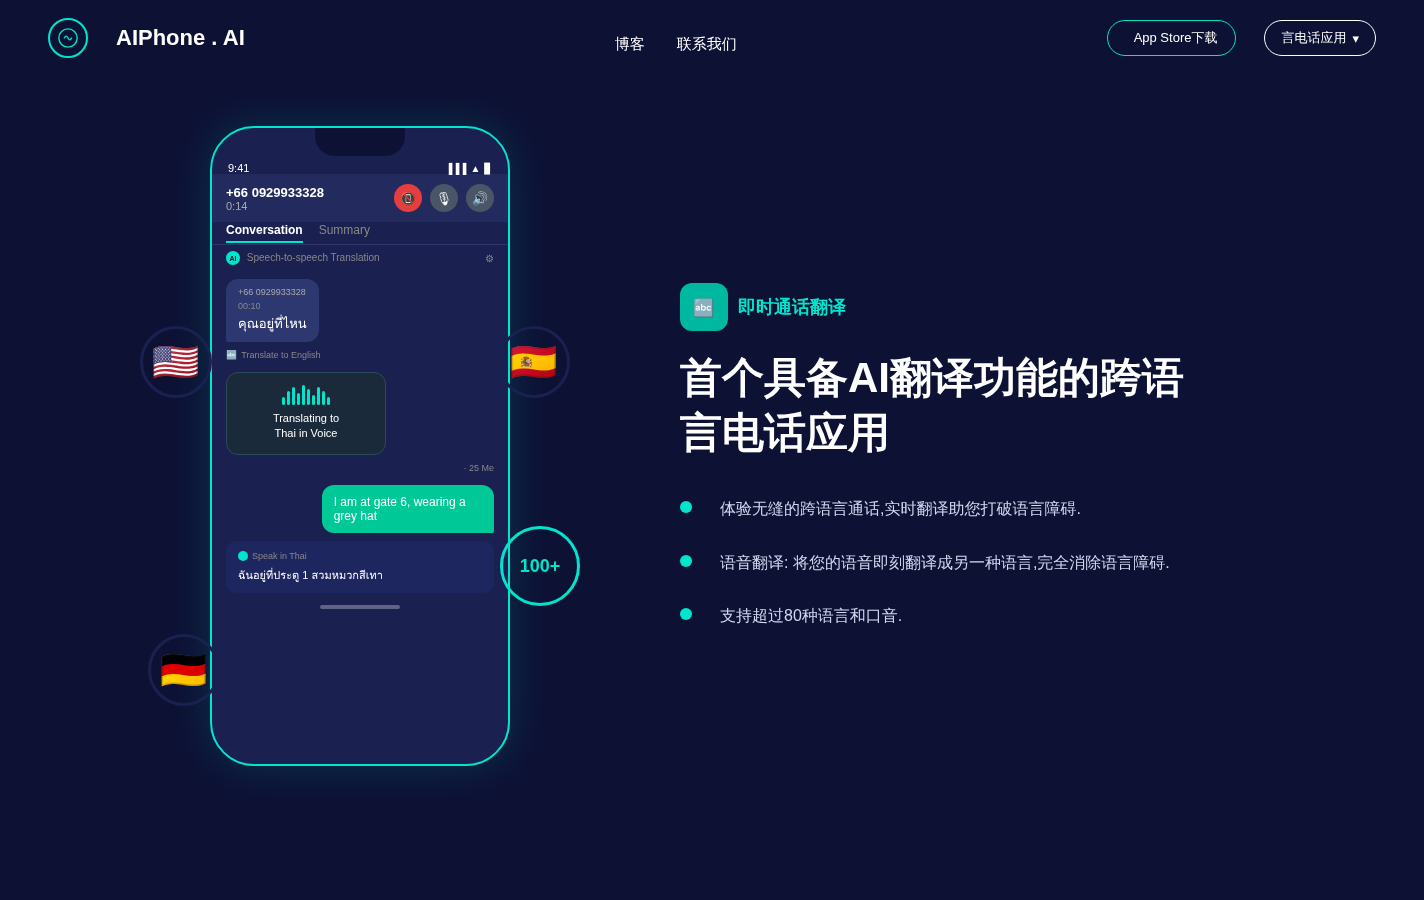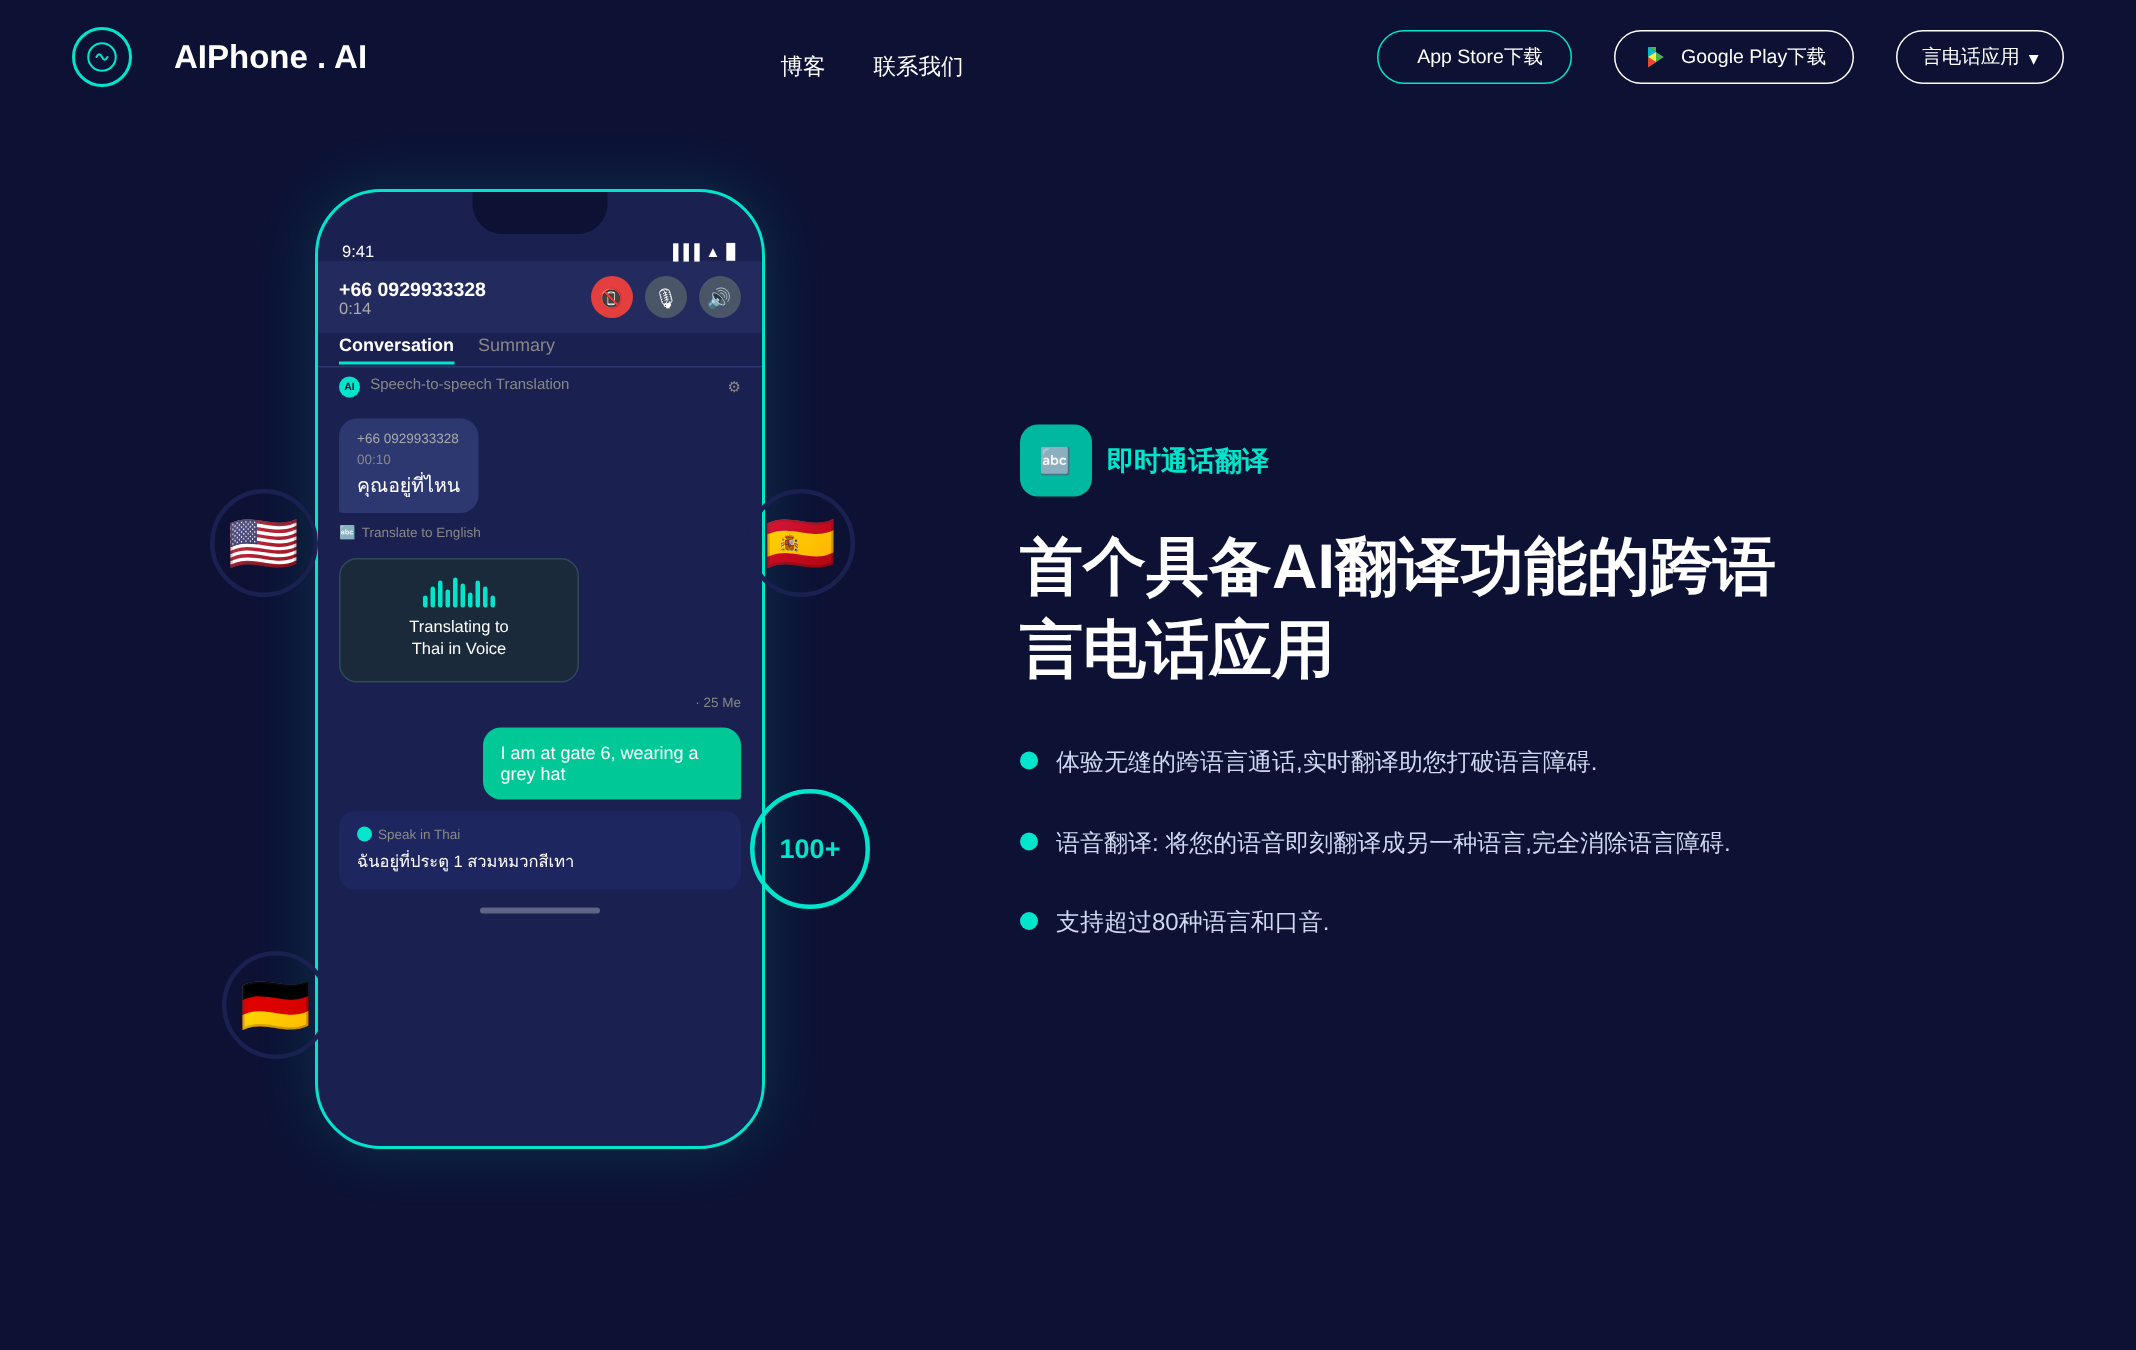--- a/index.html
+++ b/index.html
@@ -420,21 +420,21 @@
 
     .feature-list {
       display: flex;
       flex-direction: column;
       gap: 28px;
     }
 
     .feature-item {
       display: flex;
       align-items: flex-start;
-      gap: 12px;
+      gap: 28px;
     }
     .bullet {
       width: 12px;
       height: 12px;
       background: #00e5cc;
       border-radius: 50%;
       margin-top: 5px;
       flex-shrink: 0;
     }
     .feature-text {
@@ -459,30 +459,20 @@
   </div>
   <div class="nav-links">
     <a class="nav-link">博客</a>
     <a class="nav-link">联系我们</a>
   </div>
   <div class="nav-buttons">
     <button class="btn-appstore">
       <span class="apple-icon"></span>
       <span>App Store下载</span>
     </button>
-    <button class="btn-googleplay">
-      <svg class="play-icon" viewBox="0 0 24 24">
-        <polygon points="5,3 19,12 5,21" fill="#4CAF50"></polygon>
-        <polygon points="5,3 12,7.5 12,3" fill="#4CAF50"></polygon>
-        <polygon points="5,3 12,7.5 5,12" fill="#00BCD4"></polygon>
-        <polygon points="5,12 12,7.5 12,16.5" fill="#FFEB3B"></polygon>
-        <polygon points="5,12 12,16.5 5,21" fill="#F44336"></polygon>
-      </svg>
-      <span>Google Play下载</span>
-    </button>
     <button class="btn-lang">
       <span>言电话应用</span>
       <span>▾</span>
     </button>
   </div>
 </nav>
 
 <div class="main">
 
   <div class="phone-area">

